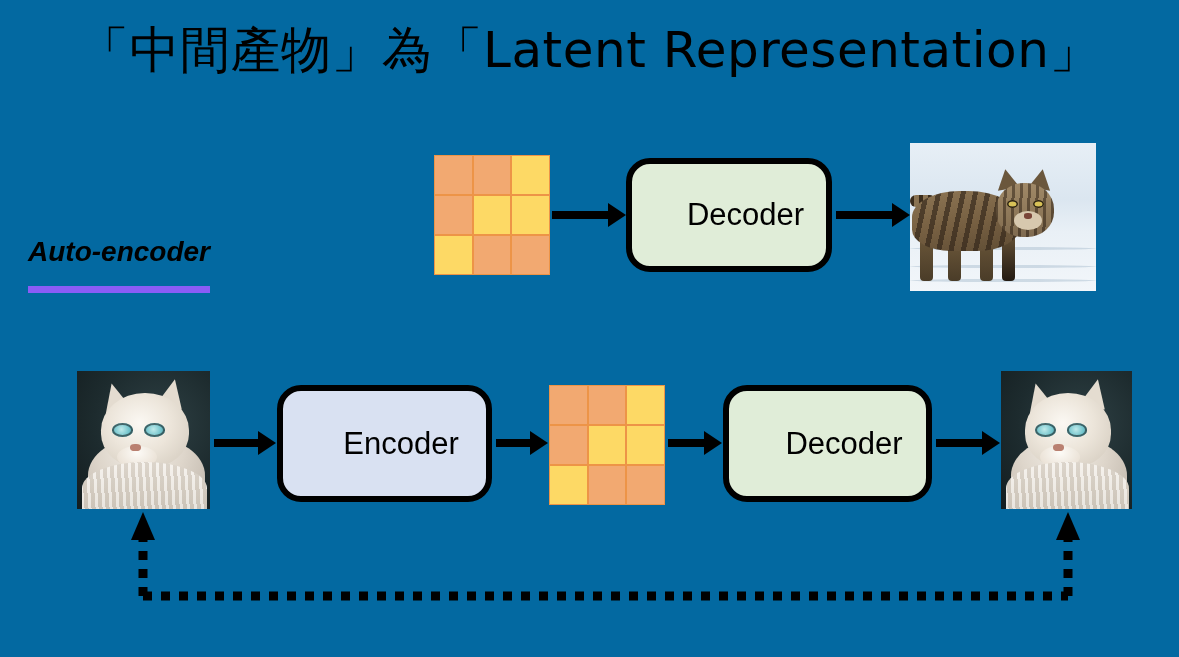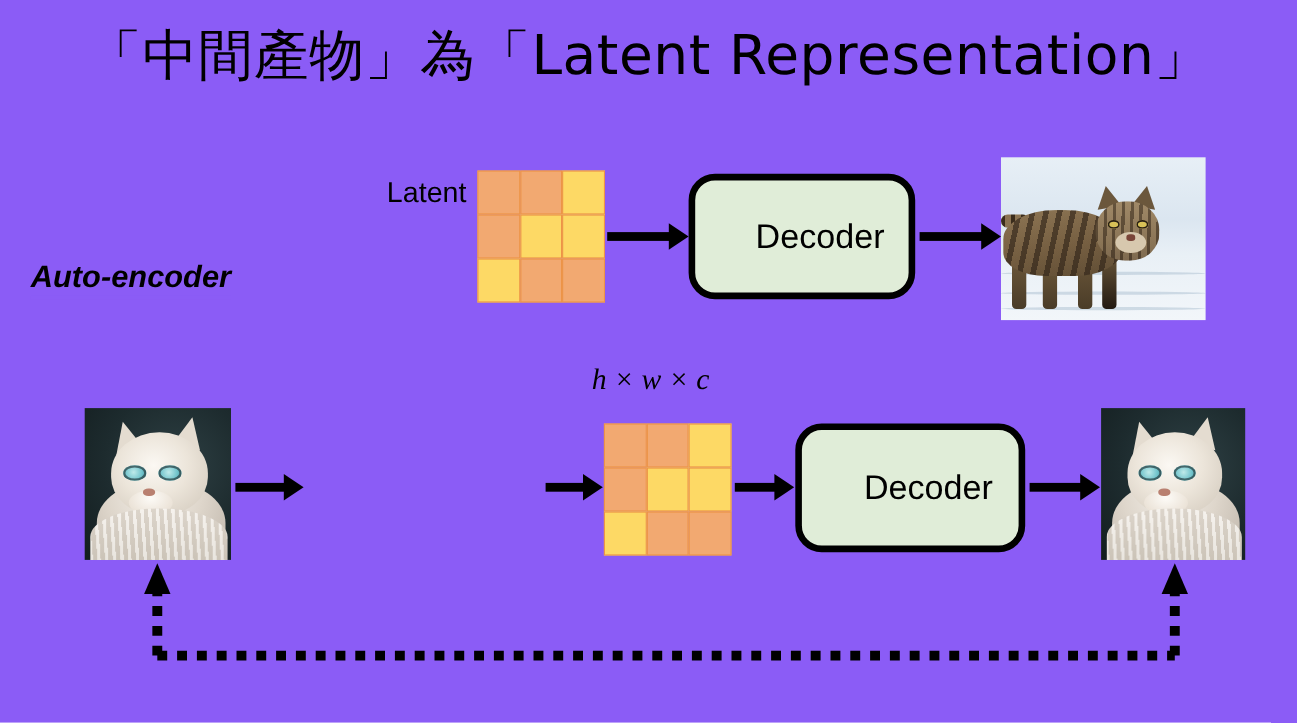--- a/index.html
+++ b/index.html
@@ -37,22 +37,22 @@
 
   
   #auto-encoder-label {
     position: absolute;
     left: 28px;
     top: 238px;
     font-size: 28px;
     font-weight: 700;
     font-style: italic;
     font-family: "Liberation Sans", sans-serif;
-    border-bottom: 3px solid #8b5cf6;
-    padding-bottom: 3px;
+    border-bottom: 7px solid #8b5cf6;
+    padding-bottom: 20px;
     line-height: 1.0;
     color: #000;
   }
 
   
   #latent-caption {
     position: absolute;
     left: 176px;
     top: 158px;
     width: 248px;
@@ -323,26 +323,25 @@
     border-bottom: 12px solid transparent;
     border-left: 18px solid #000;
   }
 
   
   #recon-loop { position: absolute; left: 0; top: 0; width: 1179px; height: 657px; pointer-events: none; }
 </style>
 </head>
 <body>
 
-<div id="slide" style="background: #8b5cf6;">
+<div id="slide" style="background: #0369a1;">
 
   <div id="title">「中間產物」為「Latent Representation」</div>
 
   <div id="latent-caption">
-    <div>Latent</div>
   </div>
 
   <div class="latent-grid" id="grid-top">
     <div class="cell" style="background: rgb(242, 169, 113); border-color: rgb(237, 148, 71);"></div>
     <div class="cell" style="background: rgb(242, 169, 113); border-color: rgb(237, 148, 71);"></div>
     <div class="cell" style="background: rgb(253, 217, 101); border-color: rgb(237, 148, 71);"></div>
     <div class="cell" style="background: rgb(242, 169, 113); border-color: rgb(237, 148, 71);"></div>
     <div class="cell" style="background: rgb(253, 217, 101); border-color: rgb(237, 148, 71);"></div>
     <div class="cell" style="background: rgb(253, 217, 101); border-color: rgb(237, 148, 71);"></div>
     <div class="cell" style="background: rgb(253, 217, 101); border-color: rgb(237, 148, 71);"></div>
@@ -378,39 +377,41 @@
     <div class="ear r"></div>
     <div class="cat-head"></div>
     <div class="muzzle"></div>
     <div class="eye l"></div>
     <div class="eye r"></div>
     <div class="nose"></div>
   </div>
 
   <div id="auto-encoder-label">Auto-encoder</div>
 
-  <div class="dim-label" id="dim-latent">h × w × c</div>
 
   <div class="img-frame img-fluffy-cat" id="img-input-cat">
     <div class="fc-body"></div>
     <div class="fc-ear l"></div>
     <div class="fc-ear r"></div>
     <div class="fc-head"></div>
     <div class="fc-muzzle"></div>
     <div class="fc-eye l"></div>
     <div class="fc-eye r"></div>
     <div class="fc-nose"></div>
     <div class="fc-ruff"></div>
   </div>
 
   <div class="arrow" style="left:214px; top:443px; width:63px;">
     <div class="shaft" style="width:46px;"></div>
     <div class="head" style="left:44px;"></div>
   </div>
 
+  <div class="proc-box" id="encoder-bottom" style="background: rgb(217, 225, 242);">
+    <span>Encoder</span>
+  </div>
 
   <div class="arrow" style="left:496px; top:443px; width:53px;">
     <div class="shaft" style="width:36px;"></div>
     <div class="head" style="left:34px;"></div>
   </div>
 
   <div class="latent-grid" id="grid-bottom">
     <div class="cell" style="background: rgb(242, 169, 113); border-color: rgb(237, 148, 71);"></div>
     <div class="cell" style="background: rgb(242, 169, 113); border-color: rgb(237, 148, 71);"></div>
     <div class="cell" style="background: rgb(253, 217, 101); border-color: rgb(237, 148, 71);"></div>

